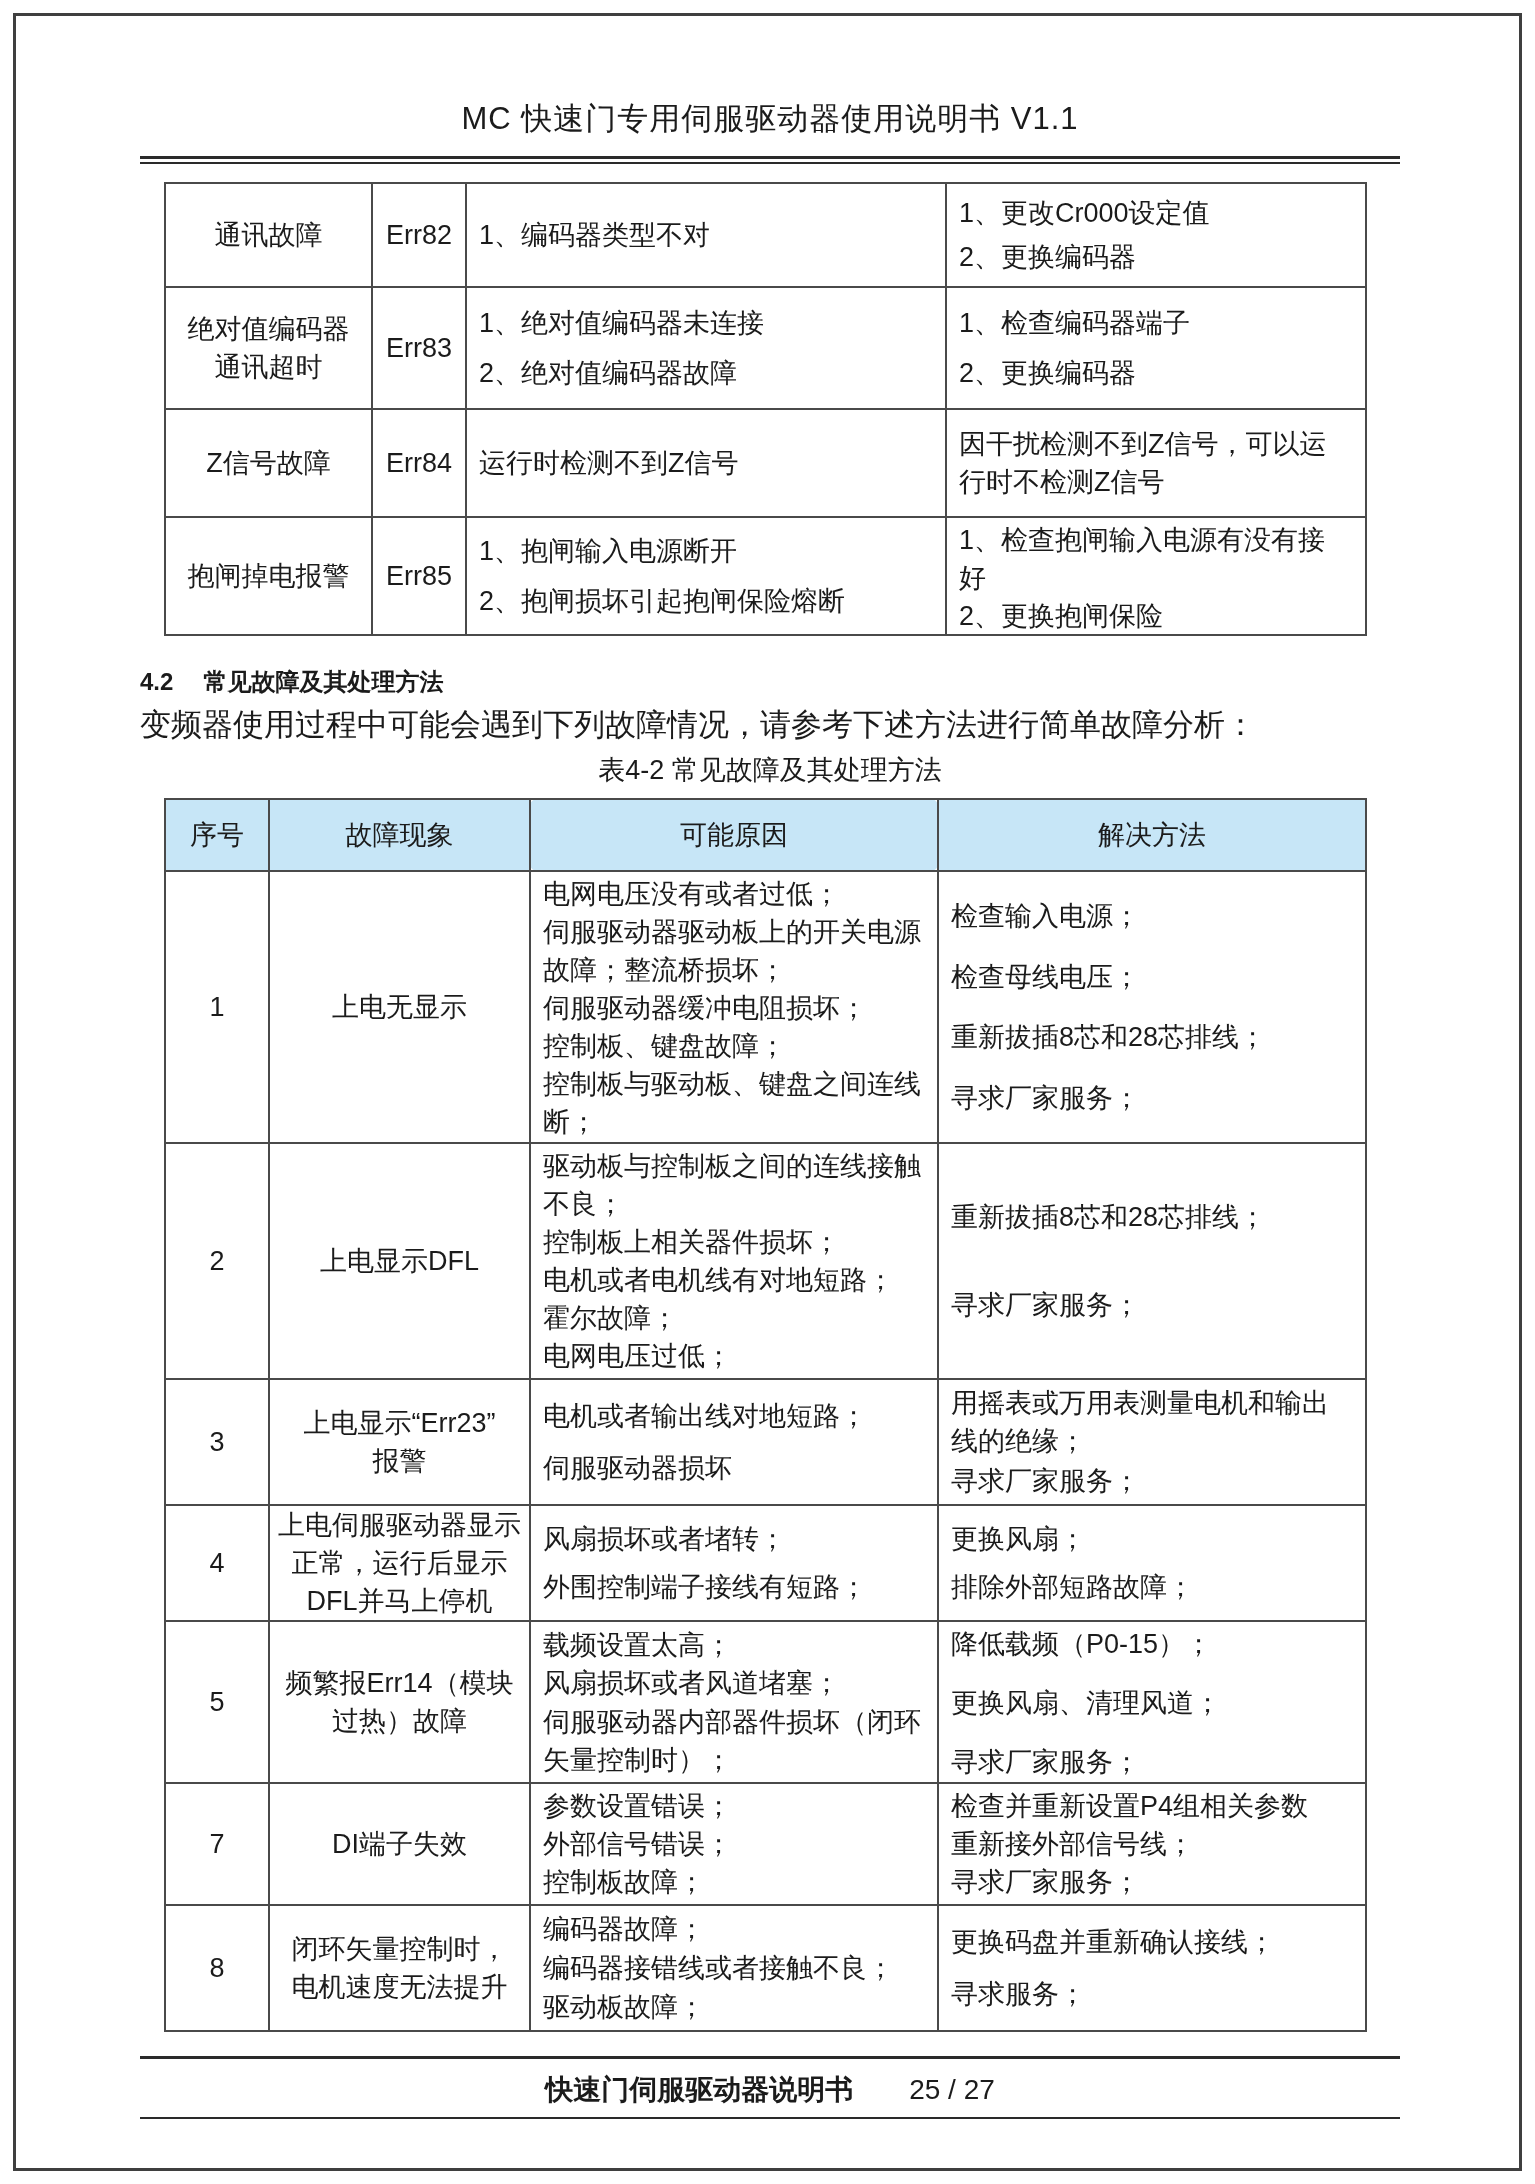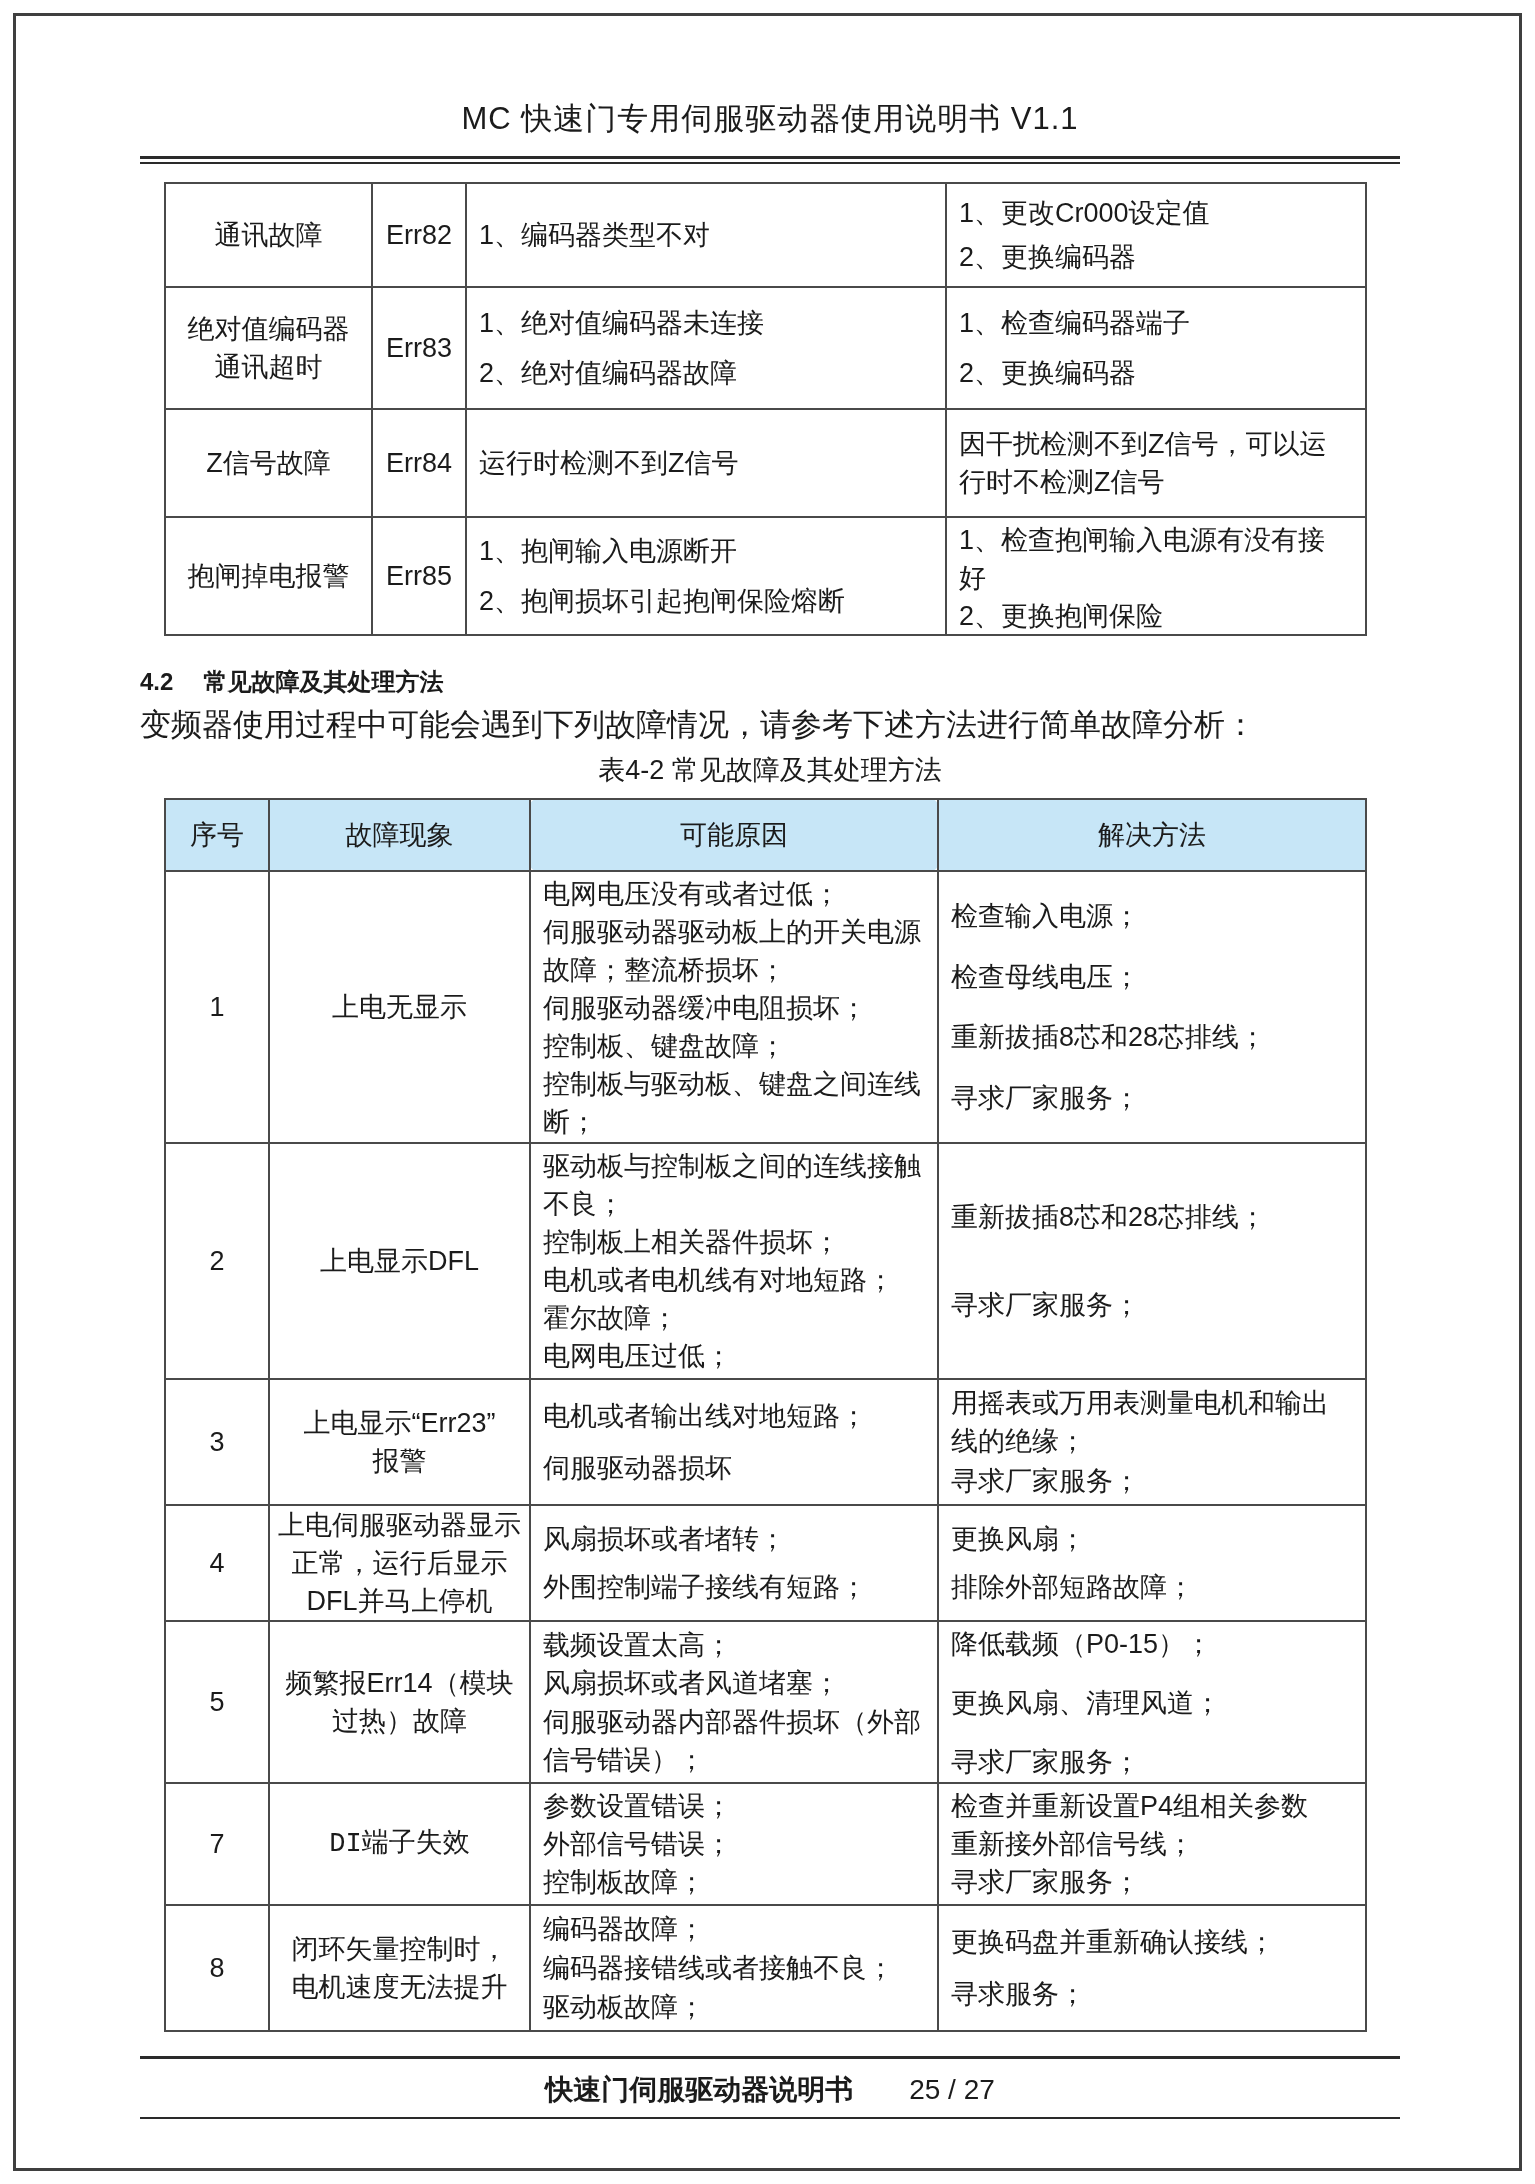--- a/index.html
+++ b/index.html
@@ -259,37 +259,37 @@
             <div class="cellbox cen" style="height: 160px;"><div class="line">5</div></div>
           </td>
           <td>
             <div class="cellbox cen" style="height: 160px;"><div class="line">频繁报Err14（模块
 过热）故障</div></div>
           </td>
           <td>
             <div class="cellbox cau" style="height: 160px;">
               <div class="line">载频设置太高；</div>
               <div class="line">风扇损坏或者风道堵塞；</div>
-              <div class="line">伺服驱动器内部器件损坏（外部信号错误）；</div>
+              <div class="line">伺服驱动器内部器件损坏（闭环矢量控制时）；</div>
             </div>
           </td>
           <td>
             <div class="cellbox sol" style="height: 160px; gap: 21px;">
               <div class="line">降低载频（P0-15）；</div>
               <div class="line">更换风扇、清理风道；</div>
               <div class="line">寻求厂家服务；</div>
             </div>
           </td>
         </tr>
         <tr style="height: 122px;">
           <td>
             <div class="cellbox cen" style="height: 120px;"><div class="line">7</div></div>
           </td>
           <td>
-            <div class="cellbox cen" style="height: 120px; font-family: Liberation Mono, monospace;"><div class="line">DI端子失效</div></div>
+            <div class="cellbox cen" style="height: 120px;"><div class="line">DI端子失效</div></div>
           </td>
           <td>
             <div class="cellbox cau" style="height: 120px;">
               <div class="line">参数设置错误；</div>
               <div class="line">外部信号错误；</div>
               <div class="line">控制板故障；</div>
             </div>
           </td>
           <td>
             <div class="cellbox sol" style="height: 120px;">

